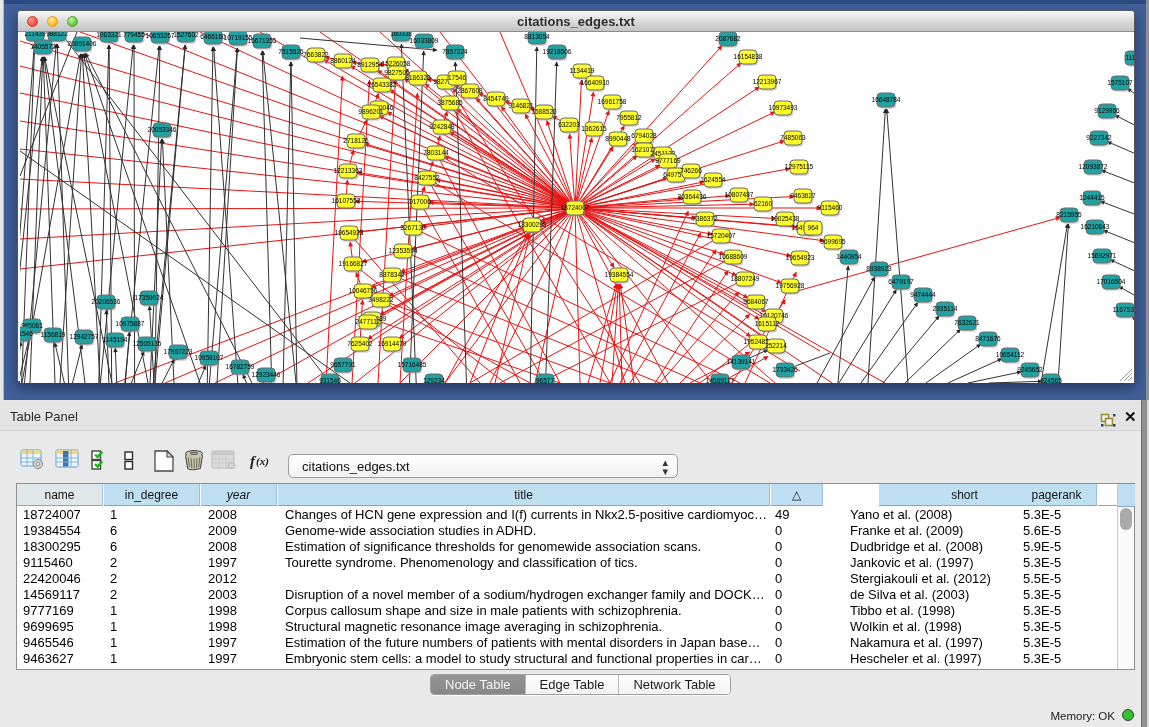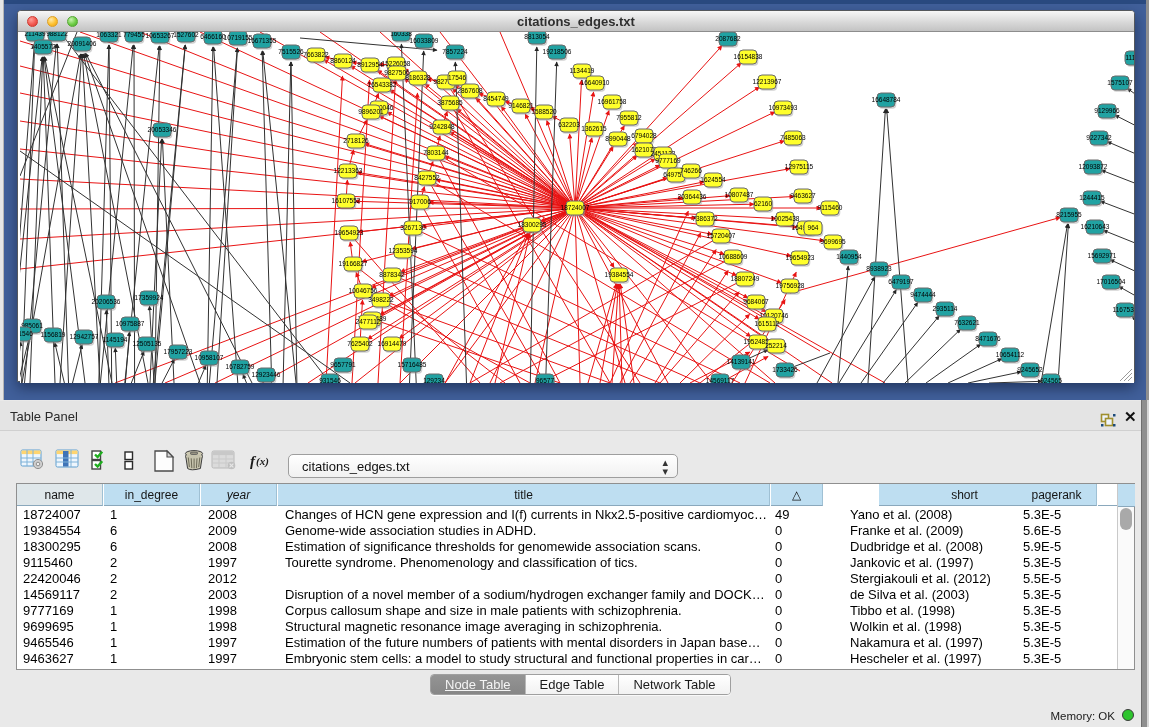--- a/index.html
+++ b/index.html
@@ -44,21 +44,21 @@
 .c3 { left:268px; width:485px; }
 .c4 { left:758px; width:70px; }
 .c5 { left:833px; width:165px; }
 .c6 { left:1006px;width:88px; }
 #vsb { position:absolute; left:1100px; top:0px; width:17px; height:185px; background:#fafafa; border-left:1px solid #c9c9c9; }
 #vsb .thumb { position:absolute; left:2px; top:24px; width:12px; height:22px; border-radius:6px; background:#a9a9a9; }
 #vsb .cap { position:absolute; left:0; top:0; width:17px; height:23px; background:#bedef1; border-bottom:1px solid #8aa8bc;}
 
 #tabs { position:absolute; left:430px; top:274px; height:21px; display:flex; border:1px solid #9f9f9f; border-radius:4px; overflow:hidden; background:#fff; box-shadow:0 1px 0 rgba(255,255,255,.7);}
 #tabs .seg { height:21px; line-height:20px; font-size:13px; color:#1a1a1a; padding:0 14px; background:linear-gradient(#ffffff,#f0f0f0); border-right:1px solid #b9b9b9; }
-#tabs .sel { background:linear-gradient(#949494,#858585); color:#f4f4f4;text-decoration:underline; }
+#tabs .sel { background:linear-gradient(#949494,#858585); color:#f4f4f4; }
 #mem { position:absolute; left:0; top:303px; width:1149px; height:24px; }
 #mem .t { position:absolute; right:34px; top:7px; font-size:11.5px; color:#1a1a1a; }
 #mem .dot { position:absolute; right:15px; top:6px; width:12px; height:12px; border-radius:50%; background:#2ec52e; border:1.5px solid #3c3c3c; }
 #panel .rightstrip2 { position:absolute; right:2px; top:0; width:6px; height:327px; background:#8f8f8f; border-left:1px solid #6f6f6f;}
 #panel .rightlight { position:absolute; right:0; top:0; width:2px; height:327px; background:#d7d7d7; }
 </style></head>
 <body>
 <div id="stage">
   <div id="desk">
     <div class="topline"></div>

